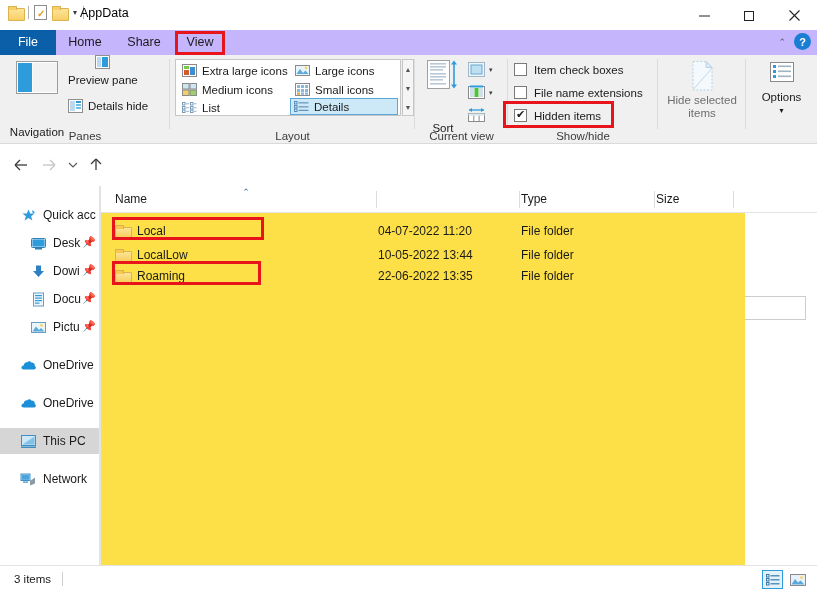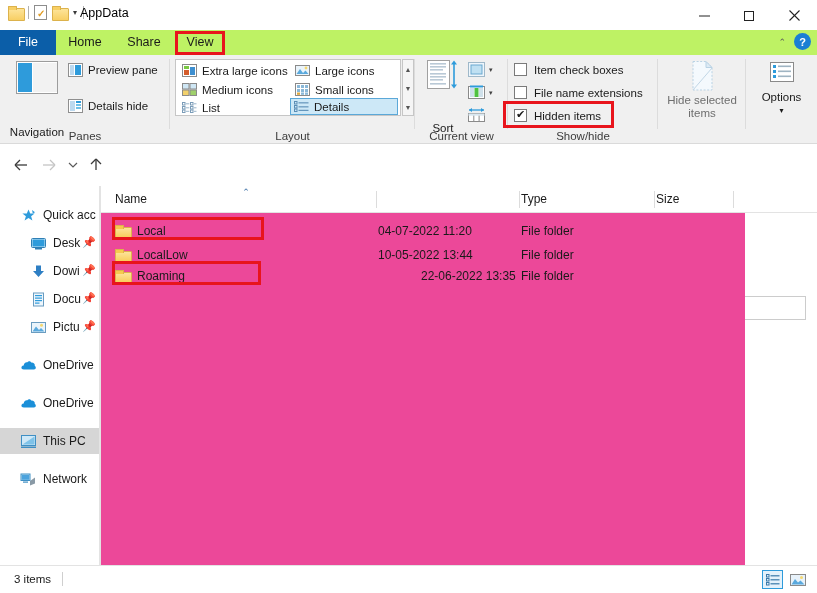--- a/index.html
+++ b/index.html
@@ -30,21 +30,21 @@
   .prop-ico { width:13px; height:15px; border:1px solid #8d8d8d; background:#fff; position:relative; }
   .prop-ico .chk { position:absolute; left:2px; top:3px; font-size:10px; color:#e09a20; line-height:1; font-weight:bold;}
   .qat-caret { font-size:8px; color:#3a3a3a; padding:0 1px; }
   .win-title { position:absolute; left:80px; top:6px; font-size:12.5px; color:#000; }
 
   .wbtns { position:absolute; right:0; top:0; display:flex; }
   .wbtn { width:45px; height:30px; display:flex; align-items:center; justify-content:center; }
   .wbtn svg { display:block; }
 
   
-  .tabsrow { position:absolute; left:0; top:30px; width:817px; height:25px; background:#bef264; }
+  .tabsrow { position:absolute; left:0; top:30px; width:817px; height:25px; background:#c4b5fd; }
   .tab { position:absolute; top:0; height:25px; line-height:25px; text-align:center; font-size:12.5px; color:#1a1a1a; }
   .tab-file { left:0; width:56px; background:#0b5ea8; color:#fff; }
   .tab-home { left:56px; width:58px; }
   .tab-share { left:114px; width:60px; }
   .tab-view { left:177px; width:46px; }
   .ribbon-ctl { position:absolute; right:6px; top:3px; display:flex; align-items:center; gap:8px;}
   .chev-up { font-size:9px; color:#5a5a5a; }
   .helpbtn { width:17px; height:17px; border-radius:50%; background:#1a7fd4; color:#fff;
              font-size:11px; font-weight:bold; display:flex; align-items:center; justify-content:center; }
 
@@ -138,21 +138,21 @@
   .vsplit { position:absolute; left:100px; top:186px; width:1px; height:379px; background:#e3e3e3; }
 
   
   .colhdr { position:absolute; left:101px; top:186px; width:716px; height:27px;
             background:#fff; border-bottom:1px solid #e3e3e3; }
   .col { position:absolute; top:0; height:26px; line-height:26px; font-size:12px; color:#1a1a1a; }
   .col .sortmark { position:absolute; left:50%; top:-7px; transform:translateX(-50%); font-size:9px; color:#3a6ea5;}
   .coldiv { position:absolute; top:5px; width:1px; height:17px; background:#dcdcdc; }
 
   
-  .filelist { position:absolute; left:101px; top:213px; width:644px; height:352px; background:#ec4899; }
+  .filelist { position:absolute; left:101px; top:213px; width:644px; height:352px; background:#fde047; }
   .frow { position:absolute; left:0; width:716px; height:22px; }
   .fname { position:absolute; left:14px; top:0; height:22px; display:flex; align-items:center; gap:7px;
            font-size:12px; color:#1a1a1a; }
   .fcell { position:absolute; top:0; height:22px; line-height:22px; font-size:12px; color:#1a1a1a; }
   .f-ico { width:15px; height:13px; position:relative; flex:0 0 auto; }
   .f-ico:before { content:""; position:absolute; left:0; top:2px; width:15px; height:11px;
                   background:linear-gradient(#fde49a,#f7c94f); border:1px solid #dcb24c; border-radius:1px; }
   .f-ico:after { content:""; position:absolute; left:0; top:0; width:7px; height:3px;
                  background:#f7c94f; border:1px solid #dcb24c; border-bottom:none; border-radius:1px 1px 0 0;}
 
@@ -223,21 +223,21 @@
         <div class="navpane-icon">
           <span class="leftp"></span>
             <span class="rightp"></span>
         </div>
         <div class="npl">Navigation</div>
         <div class="npl">
           <span>pane</span>
           <span class="caret">▾</span>
         </div>
       </div>
-      <div class="pane-item" style="top:8px;">
+      <div class="pane-item" style="top:0;flex-direction:column;">
         <span class="pane-ico pi-prev">
             <i class="a"></i>
             <i class="b"></i>
           </span>
         <span>Preview pane</span>
       </div>
       <div class="pane-item" style="top:44px;">
         <span class="pane-ico pi-det">
             <i class="a"></i>
             <i class="b"></i>
@@ -657,21 +657,21 @@
       </span>
       <span class="fcell" style="left:277px;">10-05-2022 13:44</span>
       <span class="fcell" style="left:420px;">File folder</span>
       <span class="fcell" style="left:555px;"></span>
     </div>
     <div class="frow" style="top:52px;">
       <span class="fname">
         <span class="f-ico"></span>
         <span>Roaming</span>
       </span>
-      <span class="fcell" style="left:277px;margin-left:43px;">22-06-2022 13:35</span>
+      <span class="fcell" style="left:277px;">22-06-2022 13:35</span>
       <span class="fcell" style="left:420px;">File folder</span>
       <span class="fcell" style="left:555px;"></span>
     </div>
   </div>
 
   <div class="statusbar">
     <div class="status-txt">3 items</div>
     <div class="status-sep"></div>
     <div class="viewbtns">
       <div class="vbtn sel">

